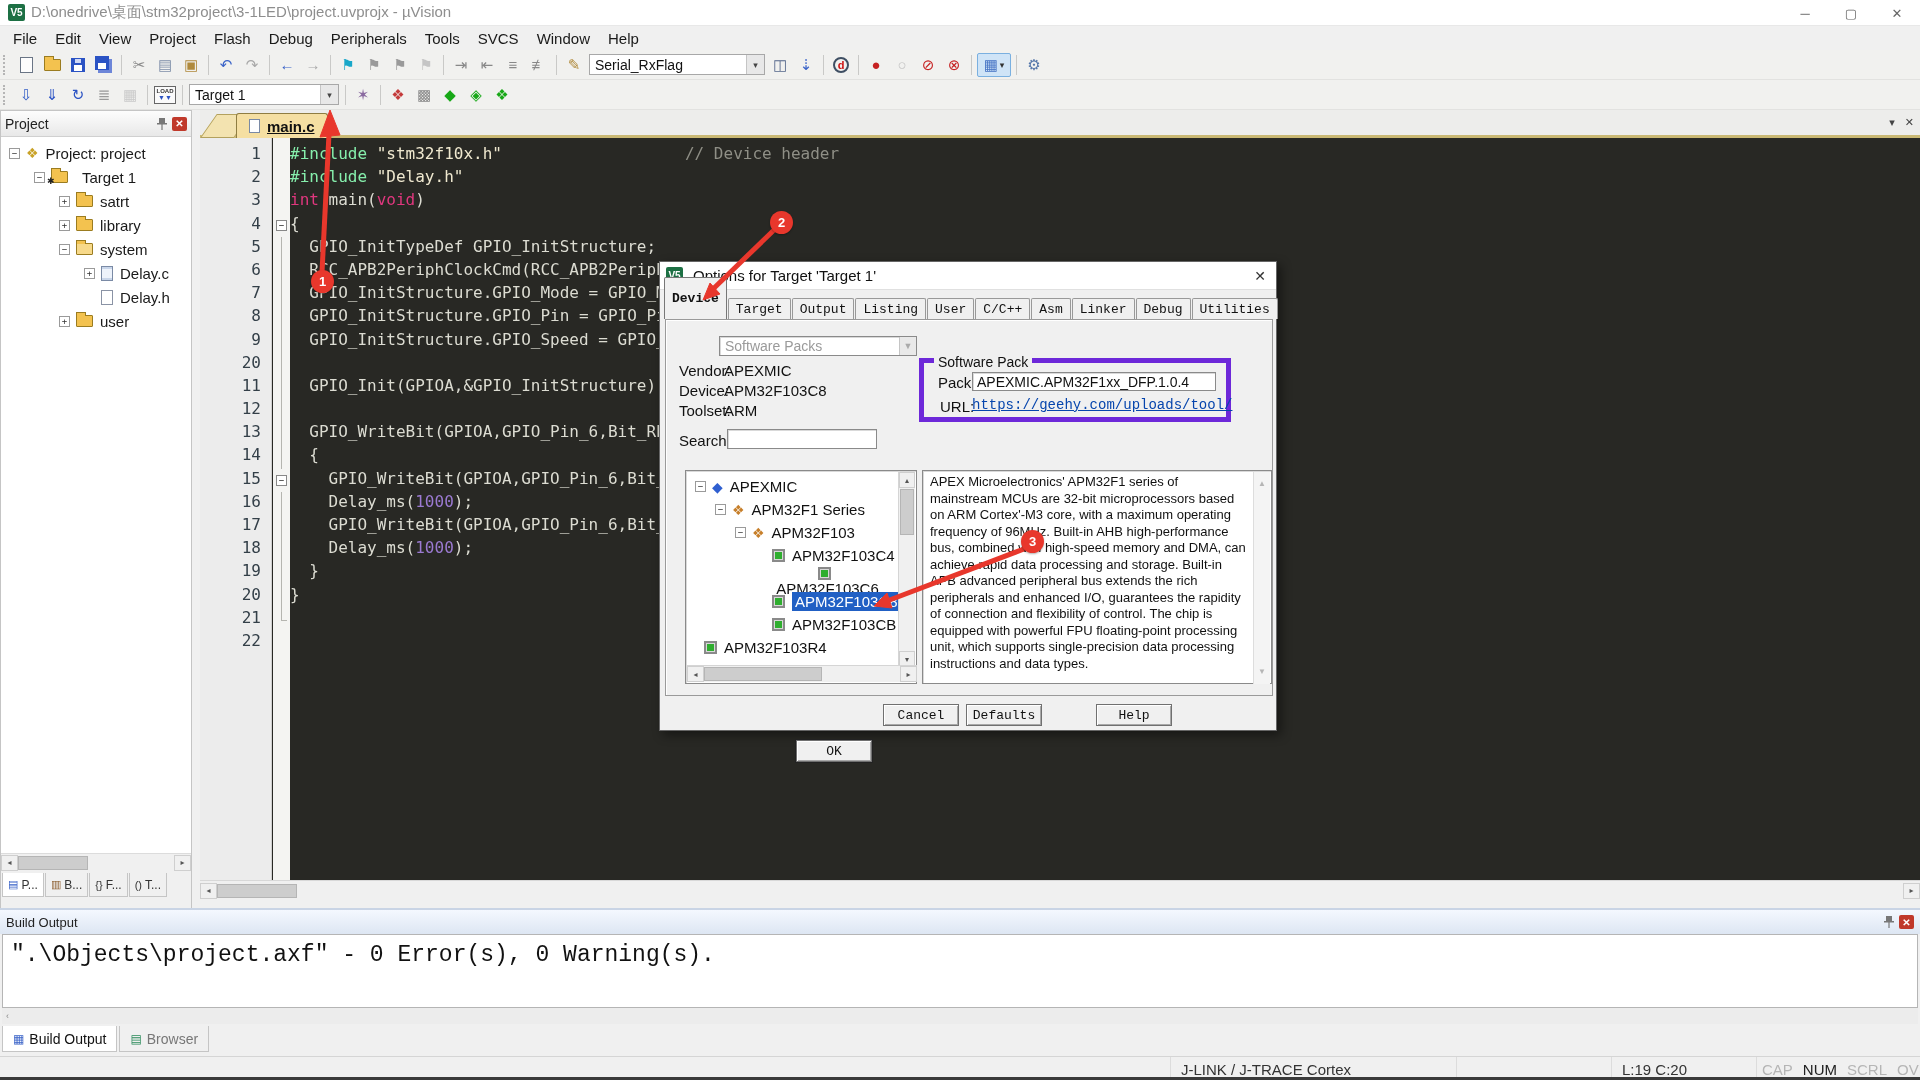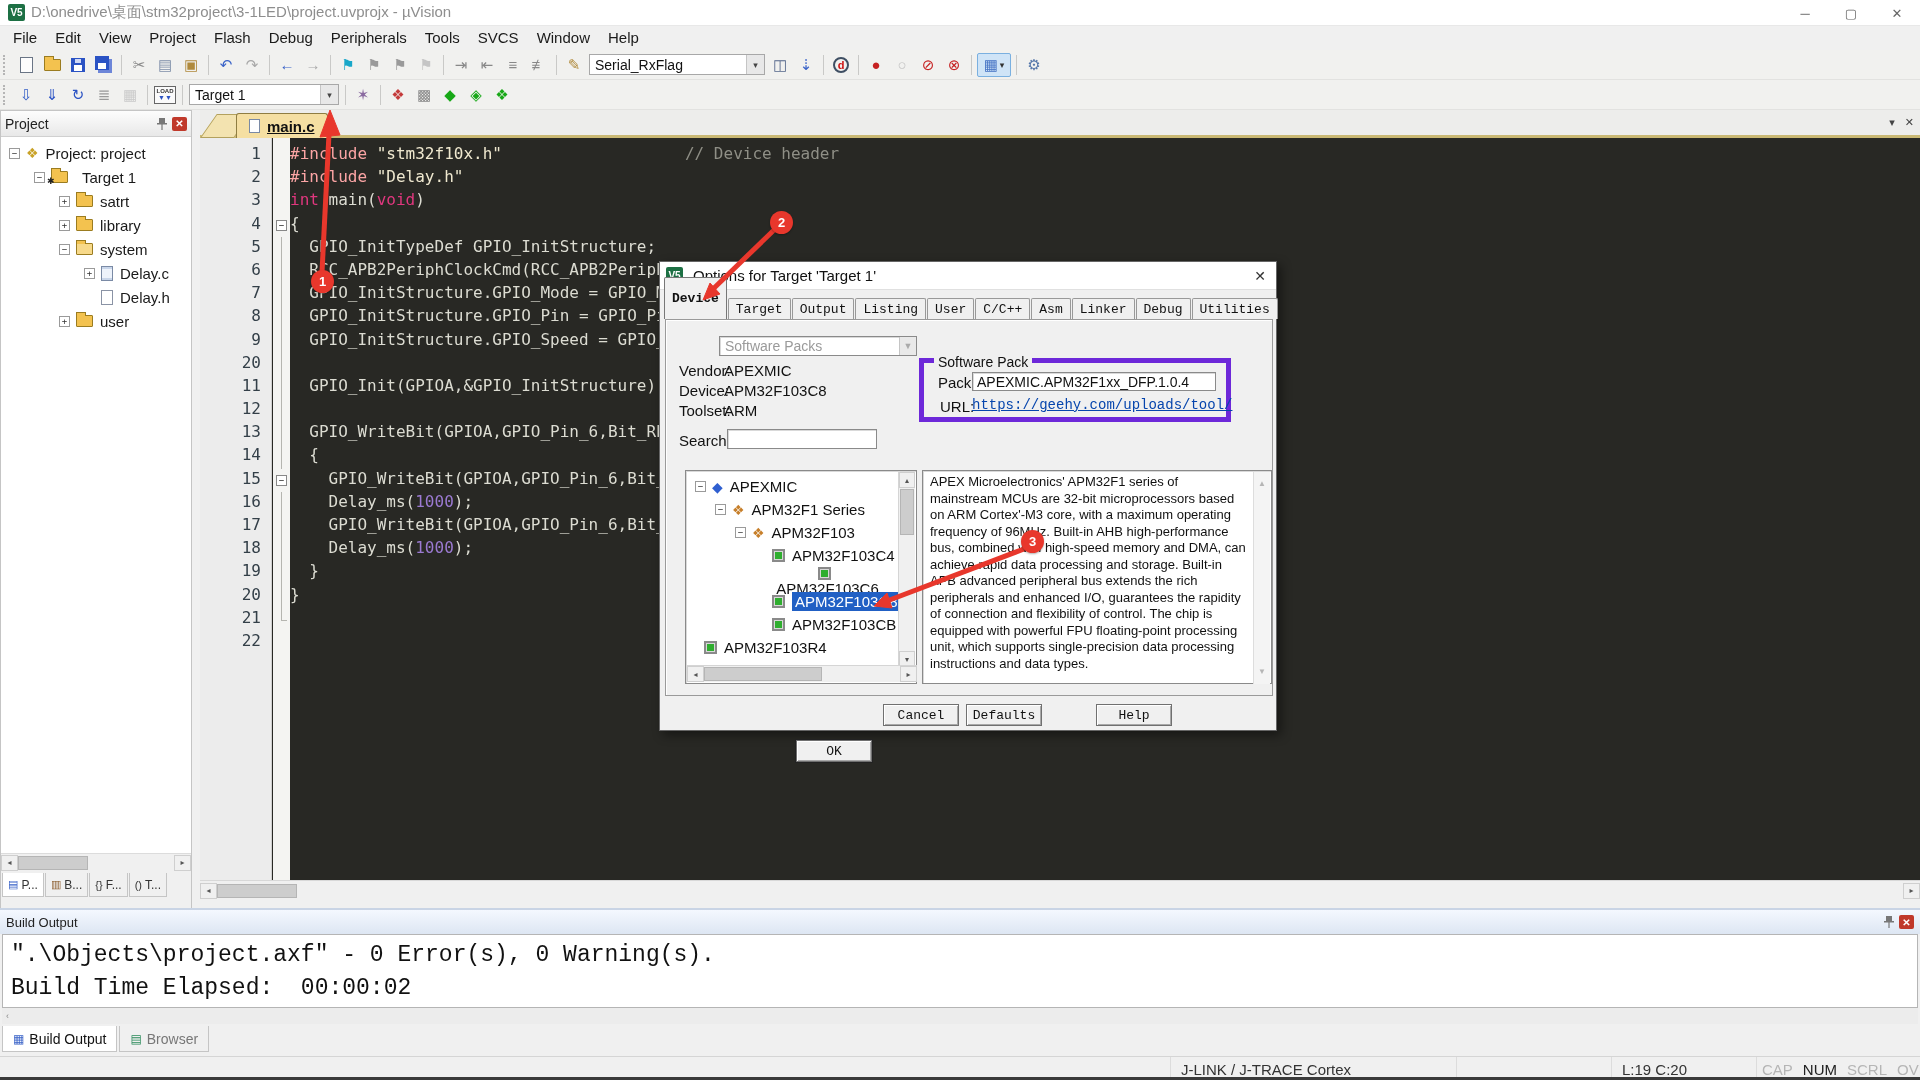--- a/index.html
+++ b/index.html
@@ -12,21 +12,21 @@
     display:flex; align-items:center; border-bottom:1px solid #e8e8e8;}
   .uv-logo { width:17px; height:17px; margin:0 6px 0 8px; background:#1d7044; border-radius:2px;
     color:#fff; font-size:10px; font-weight:bold; display:flex; align-items:center; justify-content:center; }
   .title-text { color:#8e8e8e; font-size:15px; }
   .winbtns { position:absolute; right:0; top:0; height:26px; display:flex; }
   .winbtn { width:46px; height:26px; display:flex; align-items:center; justify-content:center;
     color:#666; font-size:13px; }
 
   
   .menubar { position:absolute; left:0; top:26px; width:1920px; height:24px; background:#f0f0f0;
-    display:flex; align-items:flex-start; padding-left:4px; }
+    display:flex; align-items:center; padding-left:4px; }
   .menu-item { padding:3px 9px; font-size:15px; color:#1a1a1a; }
 
   
   .toolbar { position:absolute; left:0; width:1920px; height:30px; background:#f1f1ef;
     display:flex; align-items:center; border-bottom:1px solid #e2e2e0; }
   .tb1 { top:50px; } .tb2 { top:80px; }
   .grip { width:6px; height:20px; border-left:2px dotted #b5b5b5; margin:0 4px 0 3px; }
   .tbsep { width:1px; height:20px; background:#c9c9c7; margin:0 4px; }
   .tbicon { width:24px; height:24px; display:flex; align-items:center; justify-content:center;
     margin:0 1px; border-radius:2px; position:relative; }
@@ -109,21 +109,21 @@
   .gutter div { height:23.2px; font:16px "DejaVu Sans Mono",monospace; color:#333f48; text-align:right; padding-right:10px; }
   .foldcol { position:absolute; left:73px; top:0; width:17px; height:742px; background:#f4f4f2; padding-top:6px; }
   .foldcol div { height:23.2px; position:relative; }
   .fold-open { position:absolute; left:3px; top:6px; width:11px; height:11px; border:1px solid #888; background:#fff;
     font:9px/9px "DejaVu Sans Mono",monospace; text-align:center; color:#222; }
   .fold-bar  { position:absolute; left:8px; top:0; width:1px; height:100%; background:#b5b5b0; }
   .fold-end  { position:absolute; left:8px; top:0; width:1px; height:12px; background:#b5b5b0; }
   .fold-end:after { content:""; position:absolute; left:0; top:12px; width:6px; height:1px; background:#b5b5b0; }
   .codelines { position:absolute; left:90px; top:0; width:1630px; height:742px; padding-top:6px; }
   .codelines div { height:23.2px; font:16px "DejaVu Sans Mono",monospace; color:#dcdcd2; white-space:pre; }
-  .tk-pre { color:#fca5a5; } .tk-str { color:#efe8cf; } .tk-kw { color:#e0377e; }
+  .tk-pre { color:#86efac; } .tk-str { color:#efe8cf; } .tk-kw { color:#e0377e; }
   .tk-num { color:#9b7ad1; } .tk-com { color:#8f8f86; }
   .ed-hscroll { position:absolute; left:0; top:770px; width:1720px; height:20px; background:#f0f0f0;
     display:flex; align-items:center; border-top:1px solid #d8d8d8; }
 
   
   .build-panel { position:absolute; left:0; top:908px; width:1920px; height:148px; background:#f0f0f0;
     border-top:2px solid #c9d4e5; }
   .bp-header { height:24px; background:linear-gradient(#f4f8ff,#dde6f3); display:flex; align-items:center;
     padding:0 6px; }
   .bp-header .bp-title { flex:1; font-size:13px; color:#222; }
@@ -614,21 +614,20 @@
         <svg width="10" height="12" viewBox="0 0 10 12">
             <rect x="2" y="0" width="6" height="5" fill="#777"></rect>
             <rect x="0" y="5" width="10" height="1.5" fill="#777"></rect>
             <rect x="4.4" y="6" width="1.2" height="6" fill="#777"></rect>
           </svg>
       </div>
       <div class="close-box">✕</div>
     </div>
     <div class="bp-content">
       <div>".\Objects\project.axf" - 0 Error(s), 0 Warning(s).</div>
-      <div>Build Time Elapsed:  00:00:02</div>
     </div>
     <div class="bp-miniscroll">‹</div>
     <div class="bp-tabs" id="bptabs">
         <div class="bp-tab active"><span class="bt-ic" style="color:#3a63c8">▦</span>Build Output</div>
         <div class="bp-tab"><span class="bt-ic" style="color:#2a8a5a">▤</span>Browser</div>
       </div>
   </div>
 
   <div class="statusbar">
     <div class="sb-seg sb-debug">J-LINK / J-TRACE Cortex</div>

